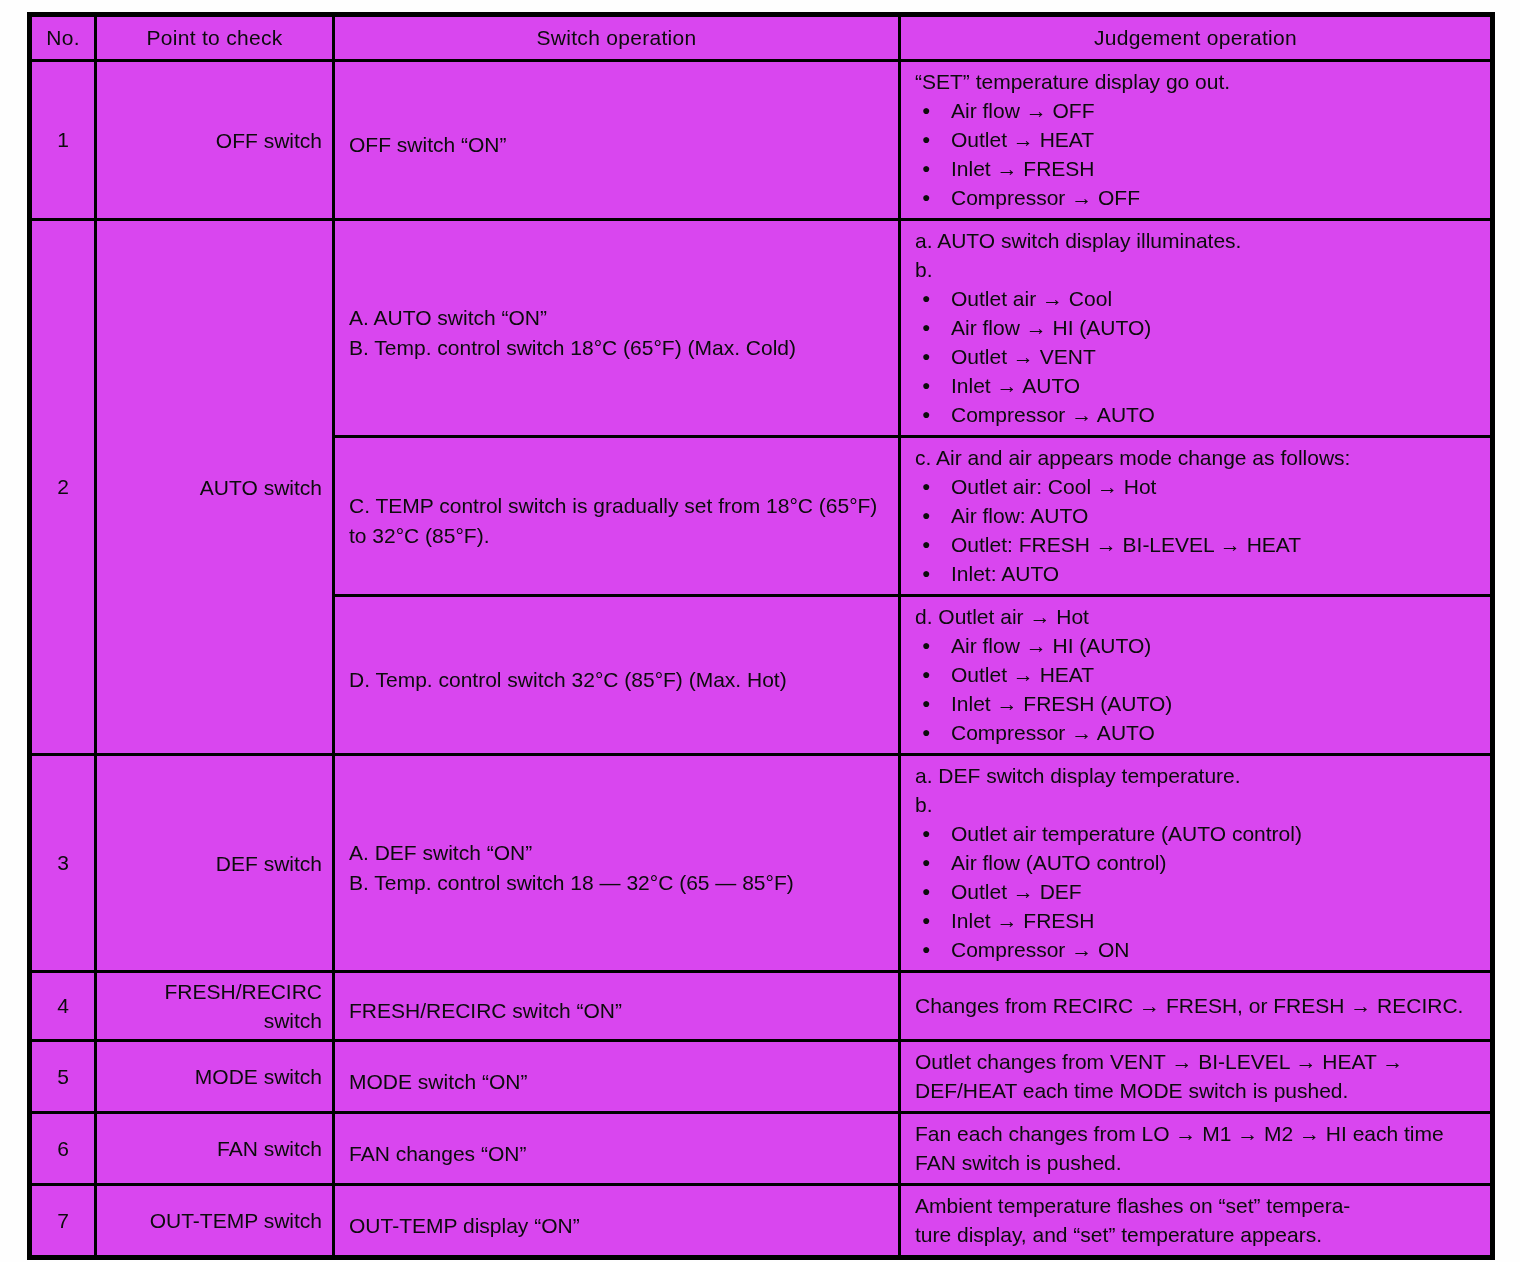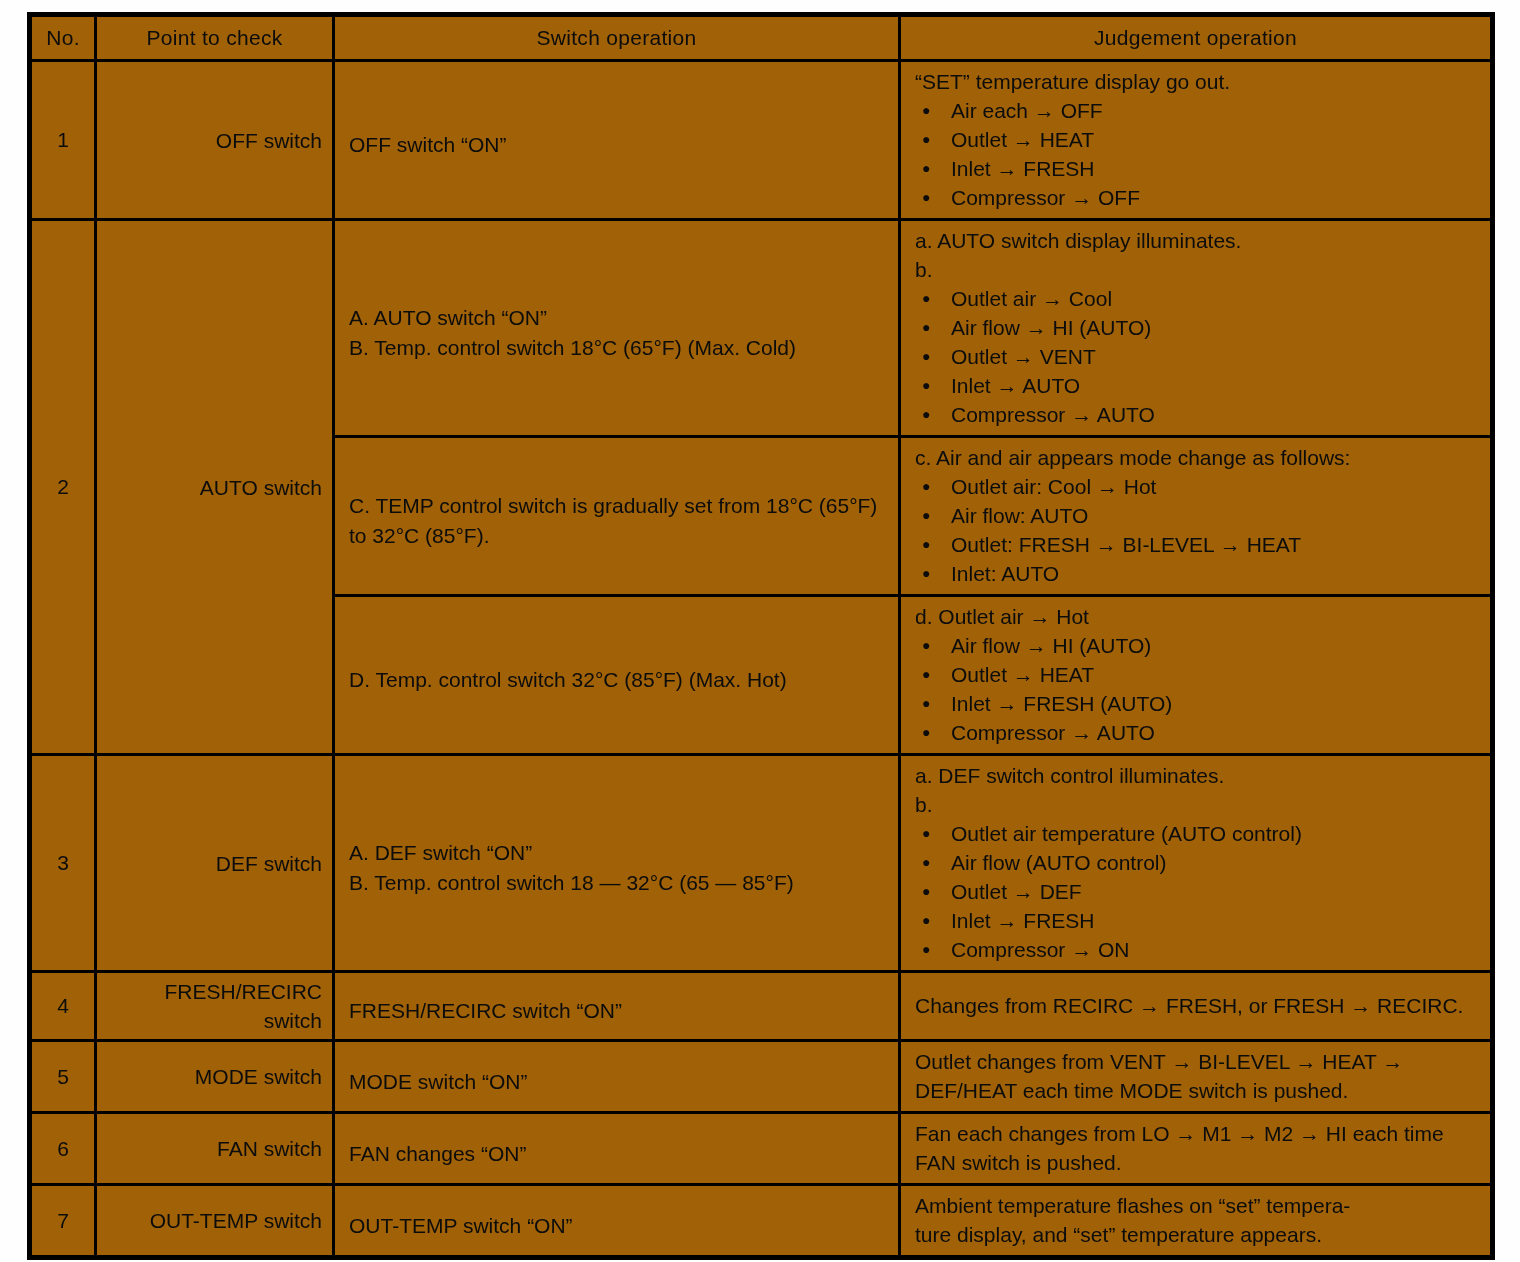--- a/index.html
+++ b/index.html
@@ -18,21 +18,21 @@
     height: 1262px;
     background: #fefefe;
   }
   table.check-table {
     position: absolute;
     left: 27px;
     top: 12px;
     width: 1468px;
     border-collapse: collapse;
     table-layout: fixed;
-    background: #a16207;
+    background: #d946ef;
     border: 5px solid #000;
   }
   table.check-table th,
   table.check-table td {
     border: 3px solid #000;
     font-size: 21px;
     font-weight: 400;
     vertical-align: middle;
     overflow: hidden;
   }
@@ -103,21 +103,21 @@
           <td class="point-cell" rowspan="1">OFF switch</td>
           <td class="op-cell">
             <div class="op-line">OFF switch “ON”</div>
           </td>
           <td class="jud-cell">
             <div class="j-line">
               <span class="j-text">“SET” temperature display go out.</span>
             </div>
             <div class="j-line">
               <span class="j-bullet">●</span>
-              <span class="j-text">Air each → OFF</span>
+              <span class="j-text">Air flow → OFF</span>
             </div>
             <div class="j-line">
               <span class="j-bullet">●</span>
               <span class="j-text">Outlet → HEAT</span>
             </div>
             <div class="j-line">
               <span class="j-bullet">●</span>
               <span class="j-text">Inlet → FRESH</span>
             </div>
             <div class="j-line">
@@ -216,21 +216,21 @@
         </tr>
         <tr>
           <td class="no-cell" rowspan="1">3</td>
           <td class="point-cell" rowspan="1">DEF switch</td>
           <td class="op-cell">
             <div class="op-line">A. DEF switch “ON”</div>
             <div class="op-line">B. Temp. control switch 18 — 32°C (65 — 85°F)</div>
           </td>
           <td class="jud-cell">
             <div class="j-line">
-              <span class="j-text">a. DEF switch control illuminates.</span>
+              <span class="j-text">a. DEF switch display temperature.</span>
             </div>
             <div class="j-line">
               <span class="j-text">b.</span>
             </div>
             <div class="j-line">
               <span class="j-bullet">●</span>
               <span class="j-text">Outlet air temperature (AUTO control)</span>
             </div>
             <div class="j-line">
               <span class="j-bullet">●</span>
@@ -283,21 +283,21 @@
           <td class="jud-cell">
             <div class="j-line">
               <span class="j-text">Fan each changes from LO → M1 → M2 → HI each time FAN switch is pushed.</span>
             </div>
           </td>
         </tr>
         <tr>
           <td class="no-cell" rowspan="1">7</td>
           <td class="point-cell" rowspan="1">OUT-TEMP switch</td>
           <td class="op-cell">
-            <div class="op-line">OUT-TEMP switch “ON”</div>
+            <div class="op-line">OUT-TEMP display “ON”</div>
           </td>
           <td class="jud-cell">
             <div class="j-line">
               <span class="j-text">Ambient temperature flashes on “set” tempera-</span>
             </div>
             <div class="j-line">
               <span class="j-text">ture display, and “set” temperature appears.</span>
             </div>
           </td>
         </tr>

